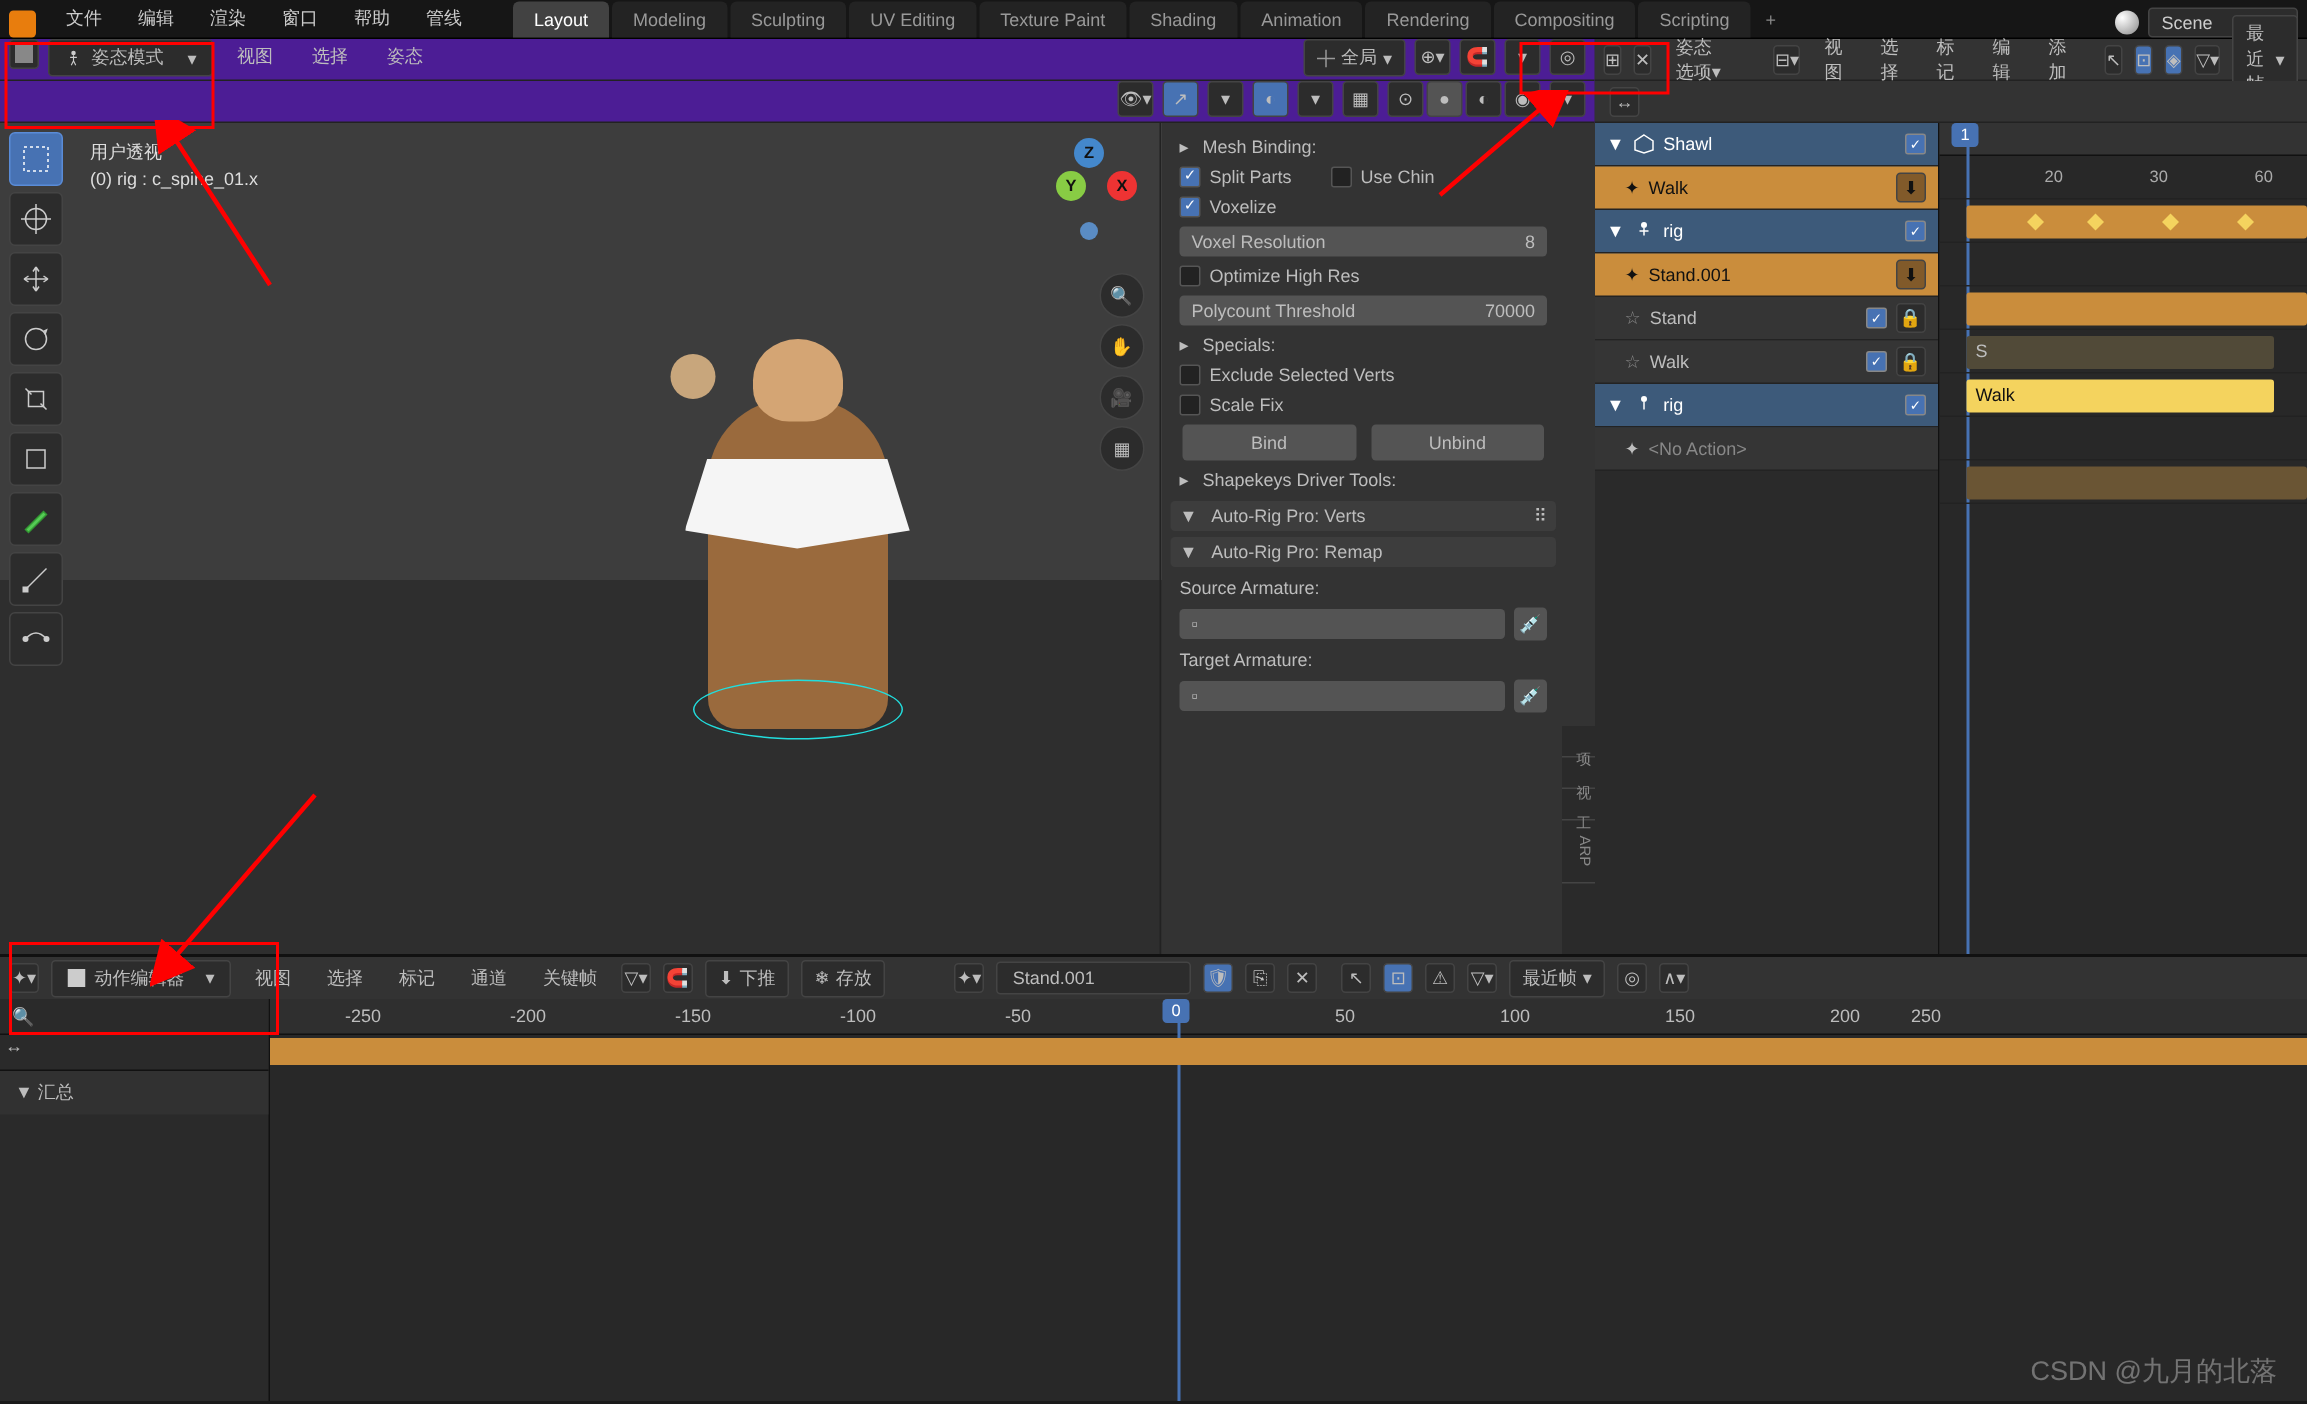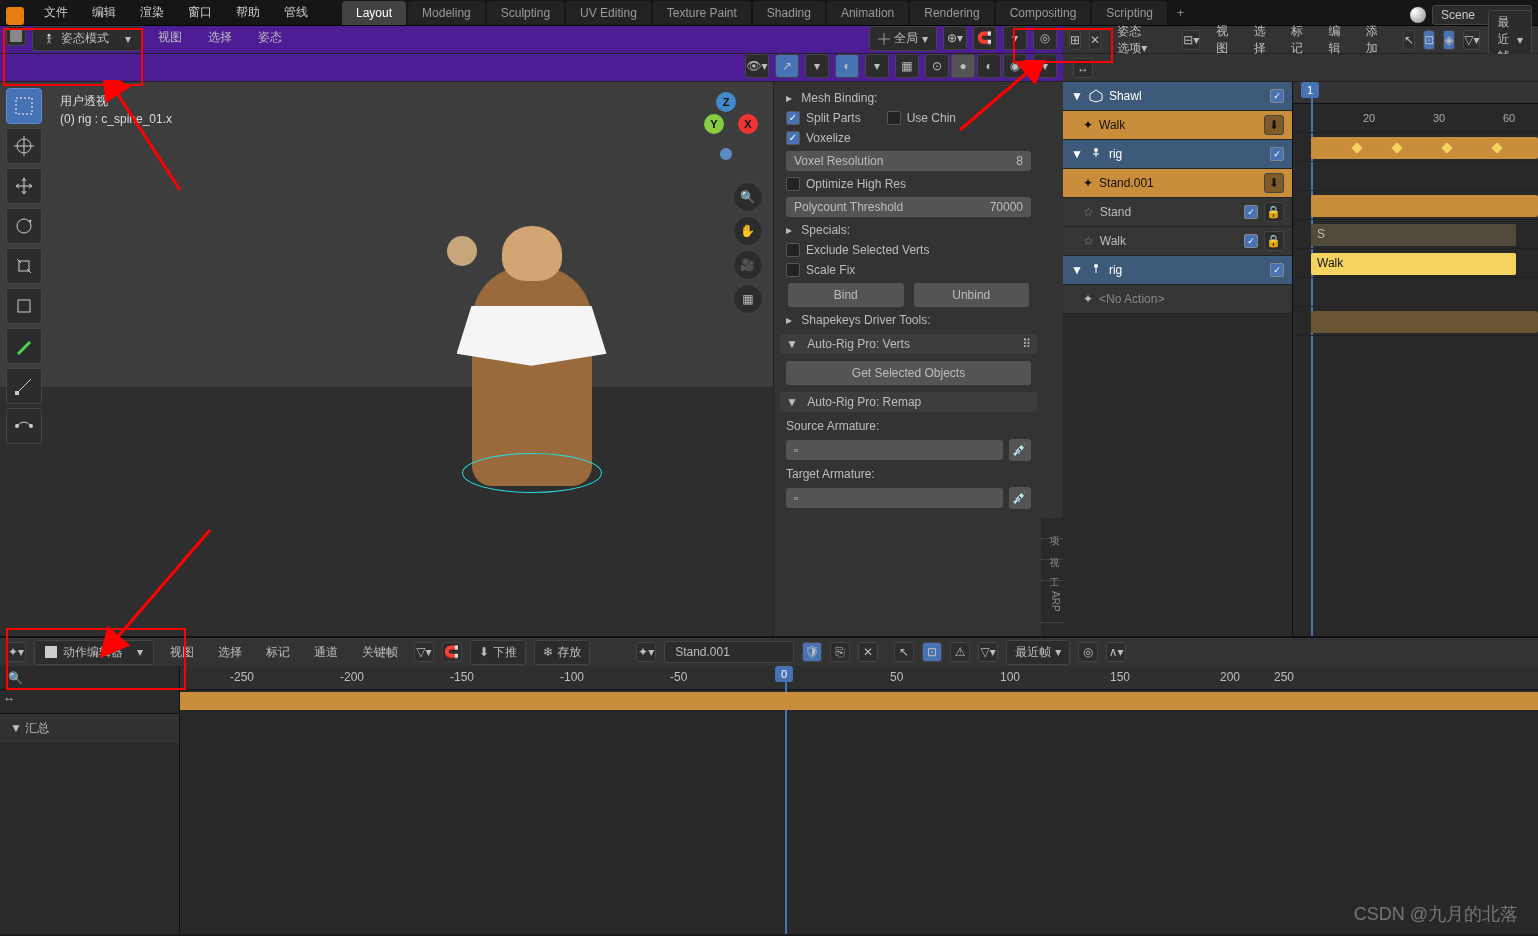--- a/index.html
+++ b/index.html
@@ -298,23 +298,20 @@
           <div class="np-row">
               <div class="cb"></div>
               <span>Scale Fix</span>
             </div>
           <div class="np-row">
             <div class="np-btn half">Bind</div>
             <div class="np-btn half">Unbind</div>
           </div>
           <div class="np-row">▸&nbsp;<span>Shapekeys Driver Tools:</span></div>
           <div class="np-row header">▼&nbsp;<span>Auto-Rig Pro: Verts</span><span style="margin-left:auto">⠿</span></div>
-          <div class="np-row">
-              <div class="np-btn">Get Selected Objects</div>
-            </div>
           <div class="np-row header">▼&nbsp;<span>Auto-Rig Pro: Remap</span></div>
           <div class="np-row">
               <span>Source Armature:</span>
             </div>
           <div class="np-row">
               <div class="num-field">▫</div>
               <div class="eyedrop">💉</div>
             </div>
           <div class="np-row">
               <span>Target Armature:</span>

